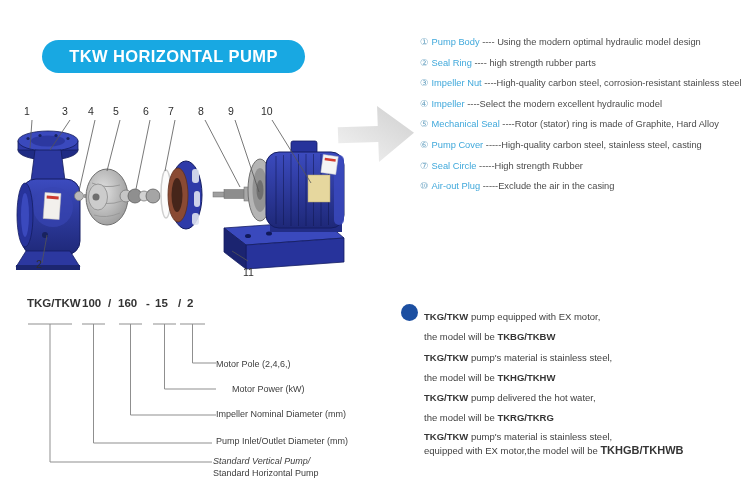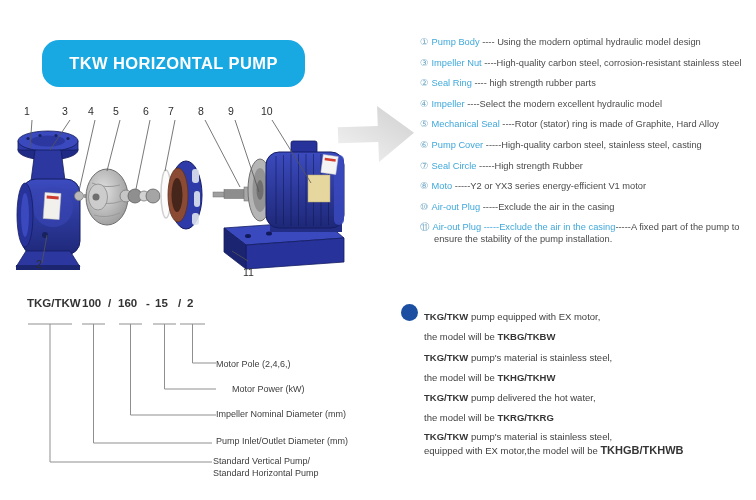--- a/index.html
+++ b/index.html
@@ -1,20 +1,20 @@
 <!DOCTYPE html>
 <html><head>
 <meta charset="utf-8">
 <style>
   html,body{margin:0;padding:0;background:#ffffff;}
   .page{position:relative;width:756px;height:500px;background:#ffffff;overflow:hidden;
         font-family:"Liberation Sans","DejaVu Sans",sans-serif;color:#4a4a4a;}
 
   
-  .banner{position:absolute;left:42px;top:40px;width:263px;height:47px;border-radius:17px;
+  .banner{position:absolute;left:42px;top:40px;width:263px;height:33px;border-radius:17px;
           background:#18a8e2;display:flex;align-items:center;justify-content:center;}
   .banner span{color:#ffffff;font-weight:bold;font-size:16.5px;letter-spacing:.4px;}
 
   
   .diagram-svg{position:absolute;left:8px;top:95px;}
   .pn{position:absolute;font-size:10.5px;color:#2e2e2e;}
   .pn1{left:24px;top:105px;}  .pn3{left:62px;top:105px;}  .pn4{left:88px;top:105px;}
   .pn5{left:113px;top:105px;} .pn6{left:143px;top:105px;} .pn7{left:168px;top:105px;}
   .pn8{left:198px;top:105px;} .pn9{left:228px;top:105px;} .pn10{left:261px;top:105px;}
   .pn2{left:36px;top:258px;}  .pn11{left:243px;top:266px;}
@@ -29,21 +29,21 @@
   .parts .pdesc{color:#4b4b4b;}
 
   
   .mc{position:absolute;left:0;top:0;}
   .mc span{position:absolute;top:297px;font-weight:bold;font-size:11.5px;color:#333333;}
   .mc .s0{left:27px;} .mc .s1{left:82px;} .mc .s2{left:108px;} .mc .s3{left:118px;}
   .mc .s4{left:146px;} .mc .s5{left:155px;} .mc .s6{left:178px;} .mc .s7{left:187px;}
   .brackets{position:absolute;left:20px;top:318px;}
   .mlabel{position:absolute;font-size:9px;color:#3d3d3d;white-space:nowrap;}
   .ml0{left:216px;top:359px;} .ml1{left:216px;top:384px;margin-left:16px;} .ml2{left:216px;top:409px;}
-  .ml3{left:216px;top:436px;} .ml4{left:213px;top:456px;} .ml5{left:213px;top:468px;}
+  .ml3{left:216px;top:436px;} .ml4{left:213px;top:456px;font-style:italic;} .ml5{left:213px;top:468px;}
 
   
   .bullet{position:absolute;left:401px;top:304px;width:17px;height:17px;border-radius:50%;
           background:#1c4fa1;}
   .notes{position:absolute;left:424px;top:0;width:325px;font-size:9.5px;color:#3f3f3f;}
   .notes div{position:absolute;white-space:nowrap;}
   .notes b{font-weight:bold;color:#353535;}
   .nl1{top:311px;} .nl2{top:331px;} .nl3{top:352px;} .nl4{top:372px;}
   .nl5{top:392px;} .nl6{top:412px;} .nl7{top:431px;} .nl8{top:444px;}
   .notes .big{font-size:11px;}
@@ -179,29 +179,27 @@
       <linearGradient id="gArrow" x1="0" y1="1" x2="1" y2="0">
         <stop offset="0" stop-color="#f4f4f4"></stop>
           <stop offset="1" stop-color="#cfcfcf"></stop>
       </linearGradient>
     </defs>
     <polygon points="2,30 42,30 42,10 78,38 42,66 42,46 2,46" fill="url(#gArrow)"></polygon>
   </svg>
 
   <ul class="parts">
     <li><span class="num">①</span><span class="pname">Pump Body</span><span class="pdesc"> ---- Using the modern optimal hydraulic model design</span></li>
+    <li><span class="num">②</span><span class="pname">Seal Ring</span><span class="pdesc"> ---- high strength rubber parts</span></li>
     <li><span class="num">③</span><span class="pname">Impeller Nut</span><span class="pdesc"> ----High-quality carbon steel, corrosion-resistant stainless steel</span></li>
-    <li><span class="num">②</span><span class="pname">Seal Ring</span><span class="pdesc"> ---- high strength rubber parts</span></li>
     <li><span class="num">④</span><span class="pname">Impeller</span><span class="pdesc"> ----Select the modern excellent hydraulic model</span></li>
     <li><span class="num">⑤</span><span class="pname">Mechanical Seal</span><span class="pdesc"> ----Rotor (stator) ring is made of Graphite, Hard Alloy</span></li>
     <li><span class="num">⑥</span><span class="pname">Pump Cover</span><span class="pdesc"> -----High-quality carbon steel, stainless steel, casting</span></li>
     <li><span class="num">⑦</span><span class="pname">Seal Circle</span><span class="pdesc"> -----High strength Rubber</span></li>
-    <li><span class="num">⑧</span><span class="pname">Moto</span><span class="pdesc"> -----Y2 or YX3 series energy-efficient V1 motor</span></li>
     <li><span class="num">⑩</span><span class="pname">Air-out Plug</span><span class="pdesc"> -----Exclude the air in the casing</span></li>
-    <li><span class="num">⑪</span><span class="pname">Air-out Plug -----Exclude the air in the casing</span><span class="pdesc">-----A fixed part of the pump to ensure the stability of the pump installation.</span></li>
   </ul>
 
   <div class="mc">
     <span class="s0">TKG/TKW</span>
     <span class="s1">100</span>
     <span class="s2">/</span>
     <span class="s3">160</span>
     <span class="s4">-</span>
     <span class="s5">15</span>
     <span class="s6">/</span>

